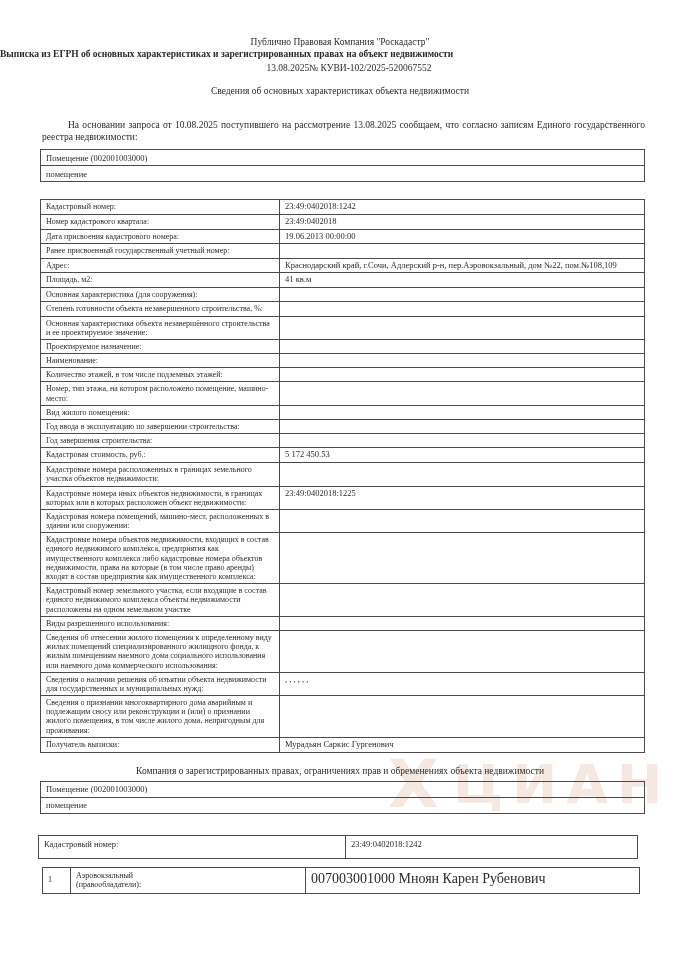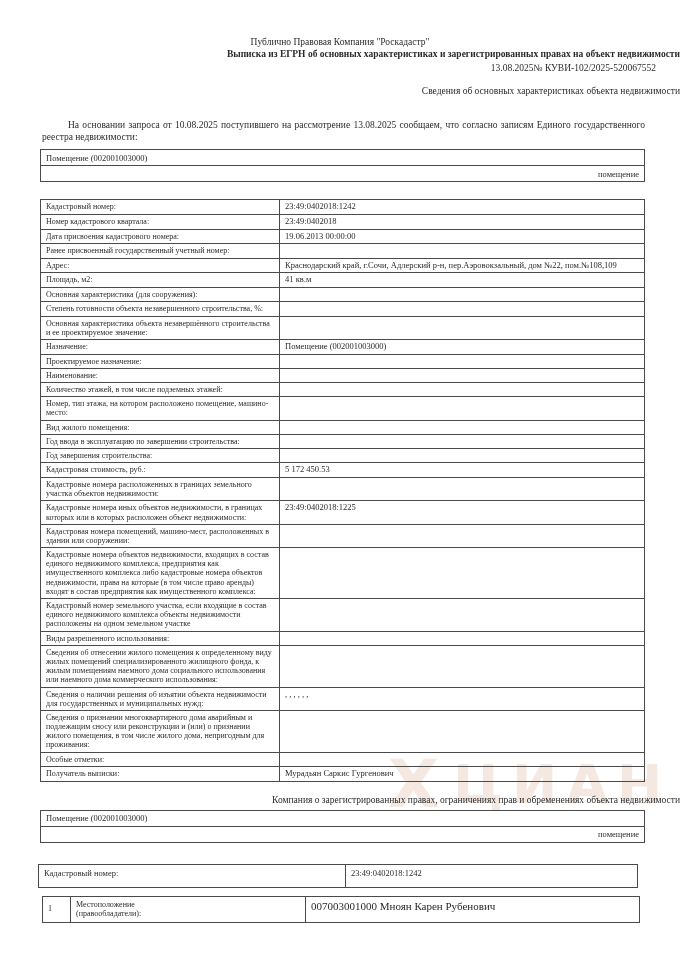--- a/index.html
+++ b/index.html
@@ -7,45 +7,45 @@
   .page{position:relative;width:680px;height:960px;background:#fff;}
 
   .watermark{position:absolute;left:388px;top:752px;display:flex;align-items:center;gap:14px;
              color:#f4e8e0;pointer-events:none;user-select:none;}
   .wm-icon{font-size:66px;font-weight:bold;font-family:"DejaVu Sans", sans-serif;line-height:1;}
   .wm-text{font-size:54px;font-weight:bold;font-family:"DejaVu Sans", sans-serif;letter-spacing:9px;line-height:1;}
 
   .content{position:relative;}
 
   .company{padding-top:37px;font-size:9.5px;text-align:center;}
-  .doc-title{font-size:9.5px;font-weight:bold;text-align:right;margin-top:2px;line-height:1.2;}
-  .meta-row{display:flex;justify-content:flex-end;margin:3px 24px 0 42px;font-size:9.5px;}
-  .section-title{text-align:right;font-size:9.5px;margin-top:13px;}
+  .doc-title{font-size:9.5px;font-weight:bold;text-align:left;margin-top:2px;line-height:1.2;}
+  .meta-row{display:flex;justify-content:center;margin:3px 24px 0 42px;font-size:9.5px;}
+  .section-title{text-align:center;font-size:9.5px;margin-top:13px;}
   .intro{font-size:9.5px;margin:24px 35px 0 42px;text-indent:26px;text-align:justify;line-height:1.25;}
 
   table{border-collapse:collapse;table-layout:fixed;}
   .obj-table{margin:5px 0 0 40px;width:605px;border:1.5px solid #3c3c3c;}
   .obj-table td{border:1px solid #4a4a4a;font-size:8.5px;padding:2px 5px;height:11px;}
   .obj-left{text-align:left;}
-  .obj-center{text-align:right;margin-top:32px;}
+  .obj-center{text-align:left;margin-top:32px;}
 
   .char-table{margin:17px 0 0 40px;width:605px;border:1.5px solid #3c3c3c;}
   .char-table td{border:1px solid #4a4a4a;vertical-align:top;padding:2px 5px;line-height:1.15;}
   .char-table td.lbl{width:228px;font-size:8px;}
   .char-table td.val{font-size:8.5px;}
 
   .cad-table{margin:21px 0 0 38px;width:600px;border:1.5px solid #3c3c3c;}
   .cad-table td{border:1px solid #4a4a4a;font-size:8.5px;padding:3px 5px 9px 5px;vertical-align:top;}
   .cad-table td.lbl2{width:296px;}
 
   .rights-table{margin:8px 0 0 42px;width:598px;border:1.5px solid #3c3c3c;}
   .rights-table td{border:1px solid #4a4a4a;vertical-align:top;padding:3px 5px;line-height:1.2;}
   .rights-table td.num{width:17px;font-size:8px;vertical-align:middle;}
   .rights-table td.rlbl{width:224px;font-size:8px;white-space:pre-line;}
-  .rights-table td.rval{font-size:11px;}
+  .rights-table td.rval{font-size:14px;}
 </style>
 </head>
 <body>
 
 <div class="page">
 
   <div class="watermark">
     <span class="wm-icon">Х</span>
     <span class="wm-text">ЦИАН</span>
   </div>
@@ -107,24 +107,20 @@
           </tr>
           <tr>
             <td class="lbl">Степень готовности объекта незавершенного строительства, %:</td>
             <td class="val"></td>
           </tr>
           <tr>
             <td class="lbl">Основная характеристика объекта незавершённого строительства и ее проектируемое значение:</td>
             <td class="val"></td>
           </tr>
           <tr>
-            <td class="lbl">Назначение:</td>
-            <td class="val">Помещение (002001003000)</td>
-          </tr>
-          <tr>
             <td class="lbl">Проектируемое назначение:</td>
             <td class="val"></td>
           </tr>
           <tr>
             <td class="lbl">Наименование:</td>
             <td class="val"></td>
           </tr>
           <tr>
             <td class="lbl">Количество этажей, в том числе подземных этажей:</td>
             <td class="val"></td>
@@ -179,24 +175,20 @@
           </tr>
           <tr>
             <td class="lbl">Сведения о наличии решения об изъятии объекта недвижимости для государственных и муниципальных нужд:</td>
             <td class="val">, , , , , ,</td>
           </tr>
           <tr>
             <td class="lbl">Сведения о признании многоквартирного дома аварийным и подлежащим сносу или реконструкции и (или) о признании жилого помещения, в том числе жилого дома, непригодным для проживания:</td>
             <td class="val"></td>
           </tr>
           <tr>
-            <td class="lbl">Особые отметки:</td>
-            <td class="val"></td>
-          </tr>
-          <tr>
             <td class="lbl">Получатель выписки:</td>
             <td class="val">Мурадьян Саркис Гургенович</td>
           </tr>
         </tbody>
     </table>
 
     <div class="section-title">Компания о зарегистрированных правах, ограничениях прав и обременениях объекта недвижимости</div>
 
     <table class="obj-table">
       <tbody>
@@ -215,21 +207,21 @@
           <td class="lbl2">Кадастровый номер:</td>
           <td>23:49:0402018:1242</td>
         </tr>
       </tbody>
     </table>
 
     <table class="rights-table">
       <tbody id="rights-rows">
           <tr>
             <td class="num">1</td>
-            <td class="rlbl">Местоположение
+            <td class="rlbl">Аэровокзальный
 (правообладатели):</td>
             <td class="rval">007003001000 Мноян Карен Рубенович</td>
           </tr>
         </tbody>
     </table>
 
   </div>
 </div>
 
 </body></html>

